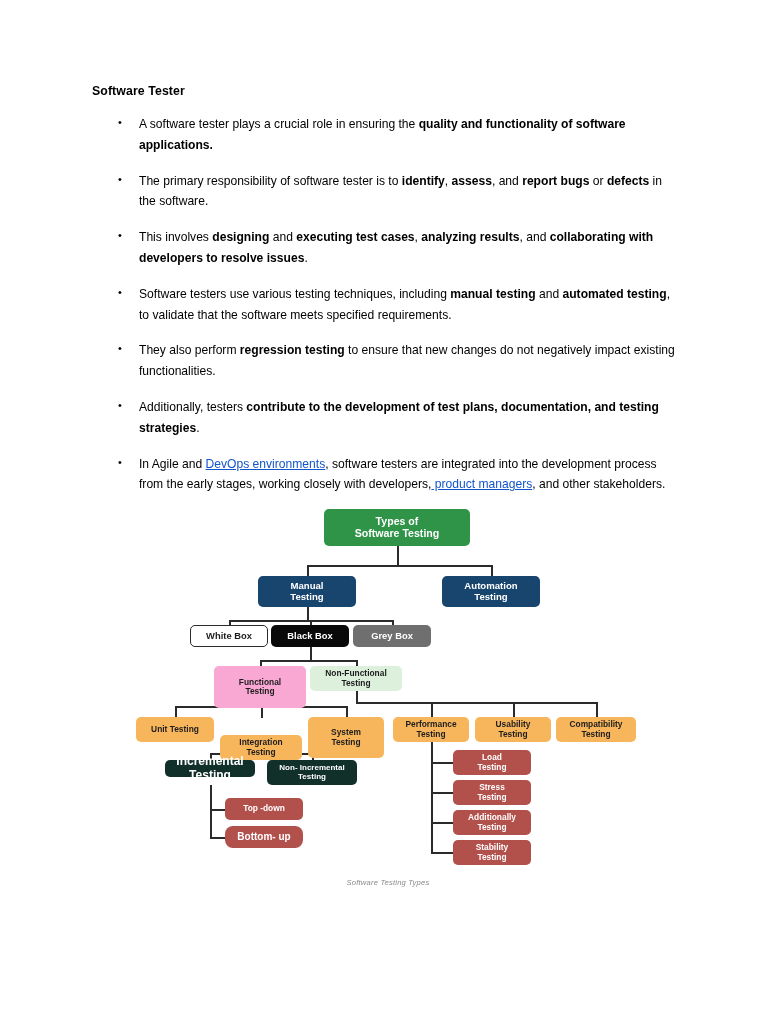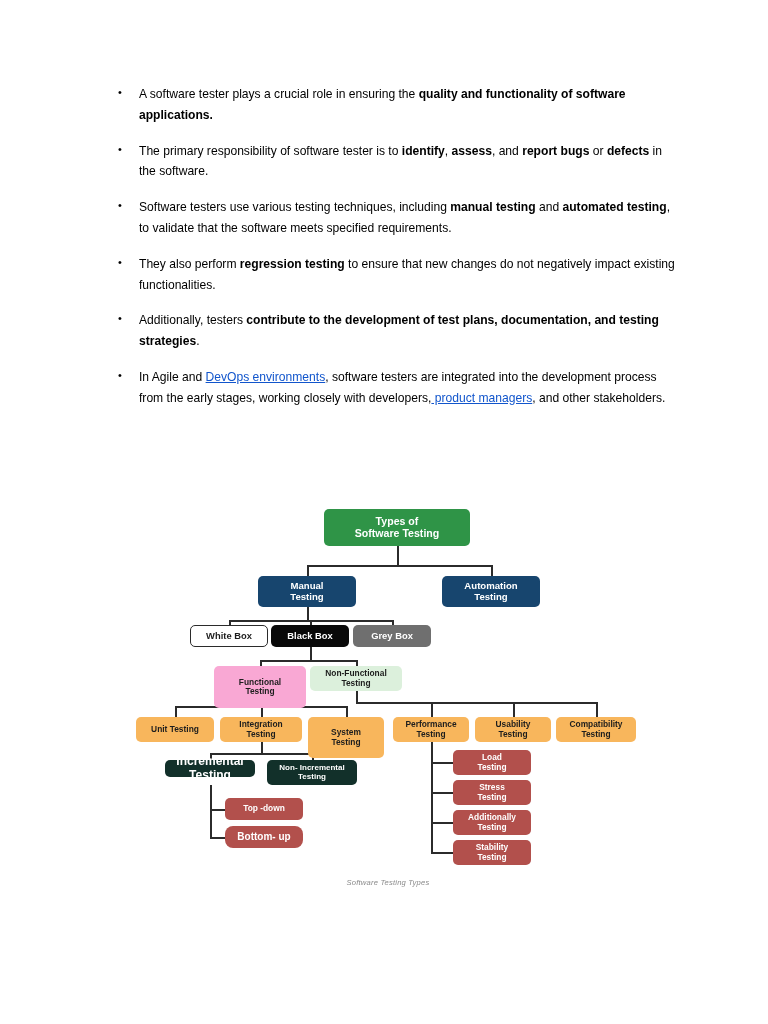--- a/index.html
+++ b/index.html
@@ -118,24 +118,26 @@
   .lnv { width: 1.6px; }
   .lnh { height: 1.6px; }
 </style>
 </head>
 <body>
 
 <div class="page">
 
   <div class="content">
 
+    <h1 class="doc-title">Software Tester</h1>
 
     <ul class="bullets">
         <li><span>A software tester plays a crucial role in ensuring the </span><span class="b">quality and functionality of software applications.</span></li>
         <li><span>The primary responsibility of software tester is to </span><span class="b">identify</span><span>, </span><span class="b">assess</span><span>, and </span><span class="b">report bugs</span><span> or </span><span class="b">defects</span><span> in the software.</span></li>
+        <li><span>This involves </span><span class="b">designing</span><span> and </span><span class="b">executing test cases</span><span>, </span><span class="b">analyzing results</span><span>, and </span><span class="b">collaborating with developers to resolve issues</span><span>.</span></li>
         <li><span>Software testers use various testing techniques, including </span><span class="b">manual testing</span><span> and </span><span class="b">automated testing</span><span>, to validate that the software meets specified requirements.</span></li>
         <li><span>They also perform </span><span class="b">regression testing</span><span> to ensure that new changes do not negatively impact existing functionalities.</span></li>
         <li><span>Additionally, testers </span><span class="b">contribute to the development of test plans, documentation, and testing strategies</span><span>.</span></li>
         <li><span>In Agile and </span><a class="lnk" href="#">DevOps environments</a><span>, software testers are integrated into the development process from the early stages, working closely with developers,</span><a class="lnk" href="#"> product managers</a><span>, and other stakeholders.</span></li>
       </ul>
 
   </div>
 
   <div class="figure">
     <div class="diagram">
@@ -181,21 +183,21 @@
         <div class="node" style="left: 314px; top: 71px; width: 98px; height: 31px; background: rgb(23, 69, 110); color: rgb(255, 255, 255); font-size: 9.6px;">Automation
 Testing</div>
         <div class="node" style="left: 62px; top: 120px; width: 78px; height: 22px; background: rgb(255, 255, 255); color: rgb(29, 29, 29); font-size: 9.4px; border: 1.6px solid rgb(43, 43, 43);">White Box</div>
         <div class="node" style="left: 143px; top: 120px; width: 78px; height: 22px; background: rgb(9, 9, 9); color: rgb(255, 255, 255); font-size: 9.4px;">Black Box</div>
         <div class="node" style="left: 225px; top: 120px; width: 78px; height: 22px; background: rgb(111, 111, 111); color: rgb(255, 255, 255); font-size: 9.4px;">Grey Box</div>
         <div class="node" style="left: 86px; top: 161px; width: 92px; height: 42px; background: #f9a8d4; color: rgb(29, 29, 29); font-size: 8.4px;">Functional
 Testing</div>
         <div class="node" style="left: 182px; top: 161px; width: 92px; height: 25px; background: rgb(220, 240, 220); color: rgb(29, 29, 29); font-size: 8.4px;">Non-Functional
 Testing</div>
         <div class="node" style="left: 8px; top: 212px; width: 78px; height: 25px; background: rgb(248, 182, 92); color: rgb(29, 29, 29); font-size: 8.4px;">Unit Testing</div>
-        <div class="node" style="left: 92px; top: 212px; width: 82px; height: 25px; background: rgb(248, 182, 92); color: rgb(29, 29, 29); font-size: 8.4px;">Integration
+        <div class="node" style="left: 92px; top: 230px; width: 82px; height: 25px; background: rgb(248, 182, 92); color: rgb(29, 29, 29); font-size: 8.4px;">Integration
 Testing</div>
         <div class="node" style="left: 180px; top: 212px; width: 76px; height: 41px; background: rgb(248, 182, 92); color: rgb(29, 29, 29); font-size: 8.4px;">System
 Testing</div>
         <div class="node" style="left: 265px; top: 212px; width: 76px; height: 25px; background: rgb(248, 182, 92); color: rgb(29, 29, 29); font-size: 8.4px;">Performance
 Testing</div>
         <div class="node" style="left: 347px; top: 212px; width: 76px; height: 25px; background: rgb(248, 182, 92); color: rgb(29, 29, 29); font-size: 8.4px;">Usability
 Testing</div>
         <div class="node" style="left: 428px; top: 212px; width: 80px; height: 25px; background: rgb(248, 182, 92); color: rgb(29, 29, 29); font-size: 8.4px;">Compatibility
 Testing</div>
         <div class="node" style="left: 37px; top: 255px; width: 90px; height: 17px; background: rgb(18, 48, 42); color: rgb(255, 255, 255); font-size: 12px;">Incremental

